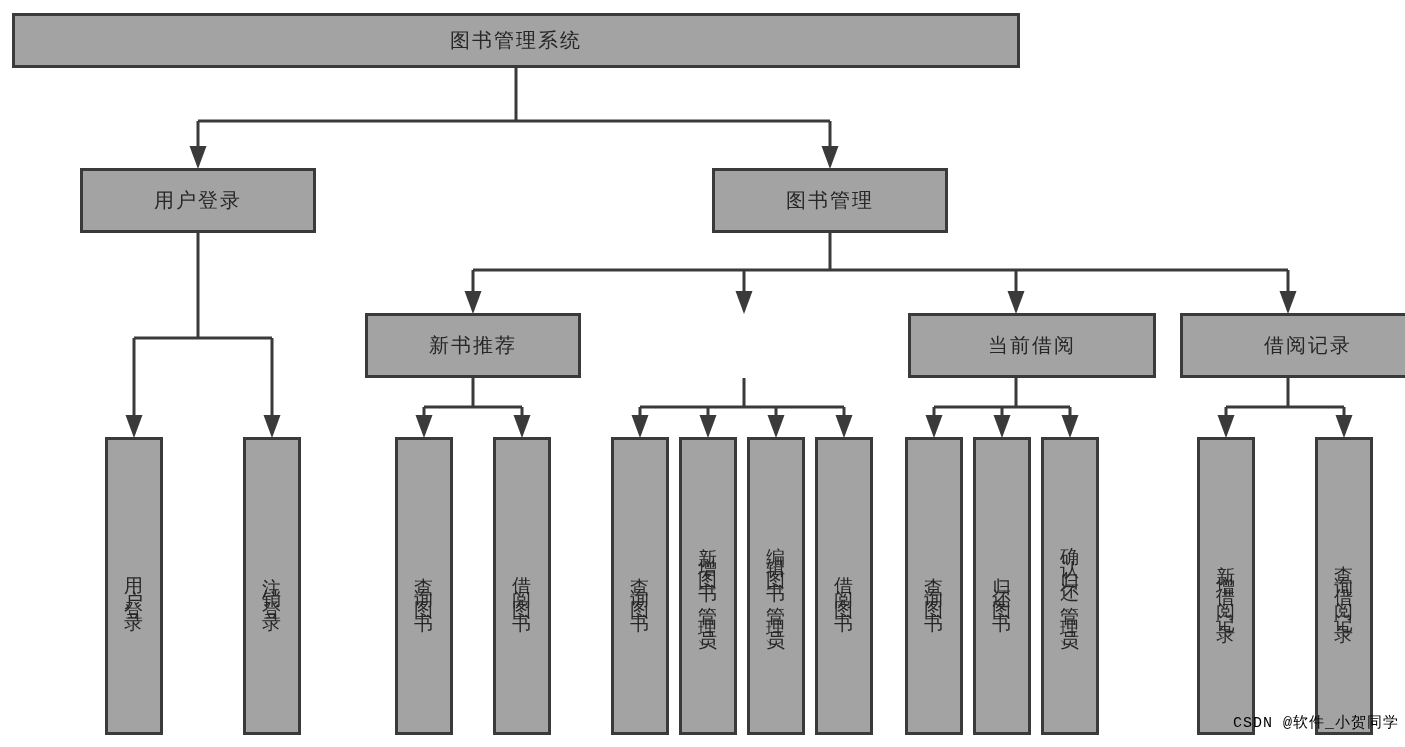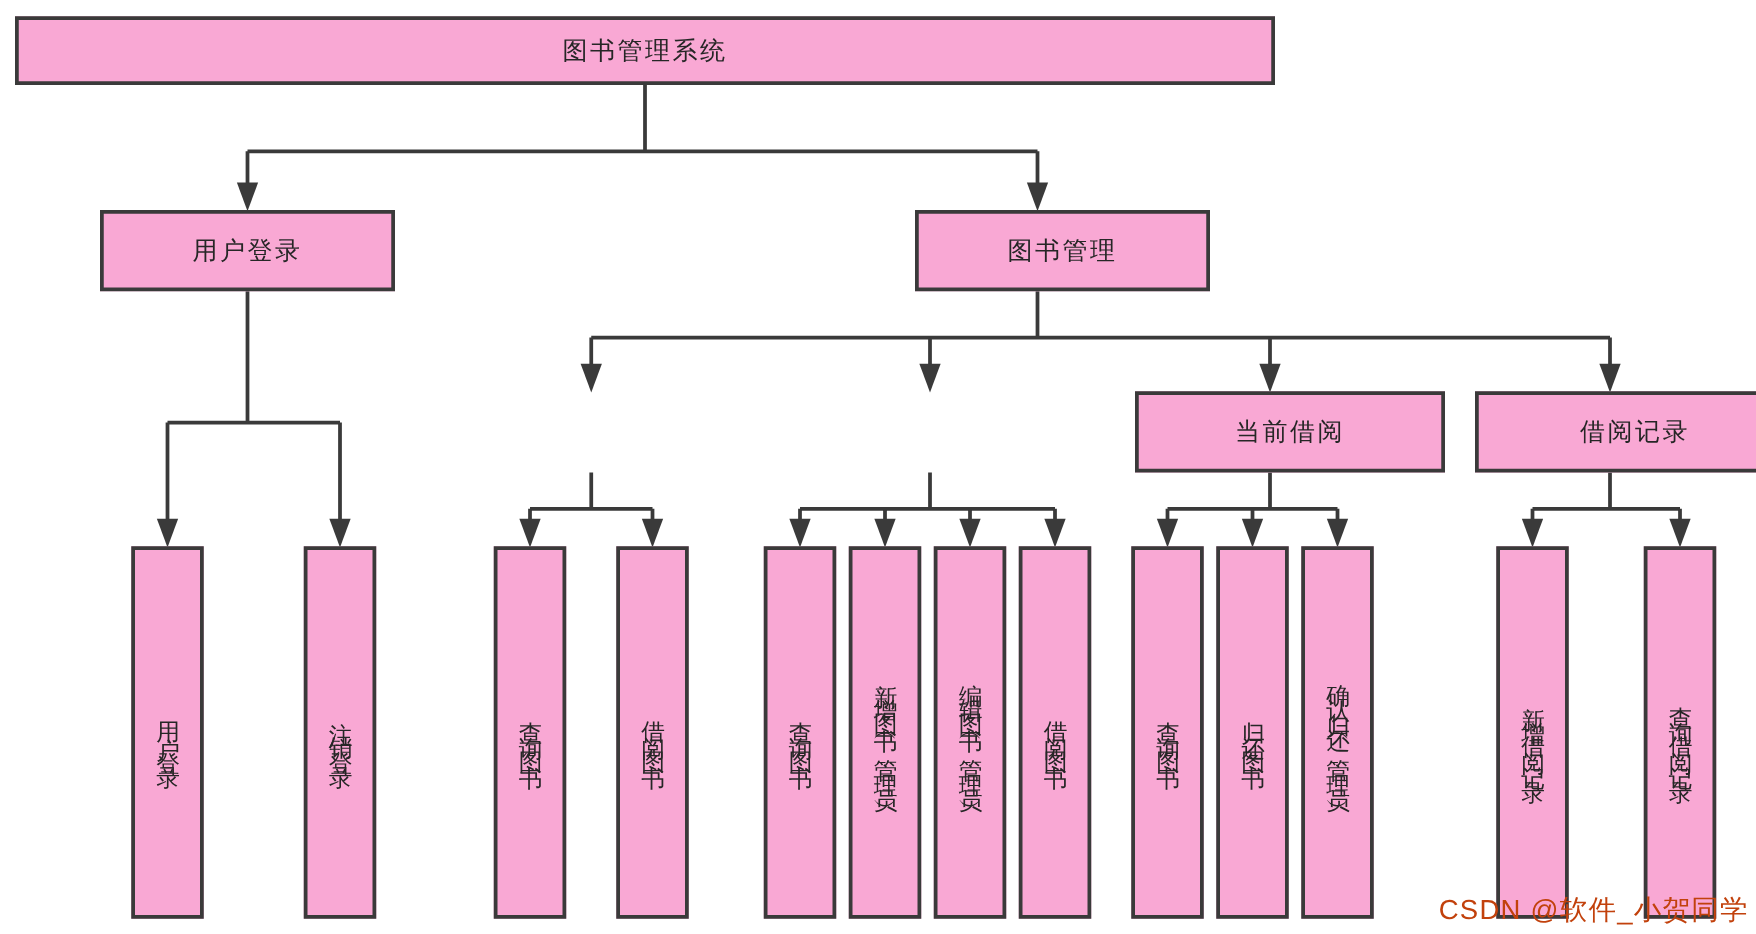--- a/index.html
+++ b/index.html
@@ -2,33 +2,33 @@
 <html><head>
 <meta charset="utf-8">
 <style>
   html,body{margin:0;padding:0;background:#ffffff;}
   #canvas{
     position:relative;width:1405px;height:747px;background:#ffffff;overflow:hidden;
     font-family:"Liberation Sans",sans-serif;
   }
   #wires{position:absolute;left:0;top:0;z-index:1;}
   .box{
-    position:absolute;box-sizing:border-box;background:#f9a8d4;
+    position:absolute;box-sizing:border-box;background:#a3a3a3;
     border:3px solid #3a3a3a;color:#262626;
     display:flex;align-items:center;justify-content:center;
     z-index:2;
   }
   .hbox{font-size:20px;letter-spacing:2px;white-space:nowrap;}
   .vbox{
     writing-mode:vertical-rl;text-orientation:mixed;
     font-size:19px;letter-spacing:12px;line-height:1;
   }
   .watermark{
-    position:absolute;z-index:5;color:#c2410c;font-size:22px;
-    letter-spacing:1px;white-space:nowrap;
+    position:absolute;z-index:5;color:#000000;font-size:15px;
+    letter-spacing:1px;white-space:nowrap;font-family:Liberation Mono, monospace;
   }
 </style>
 </head>
 <body>
 
 <div id="canvas">
 
   <svg id="wires" width="1405" height="747" viewBox="0 0 1405 747">
     <g stroke="#3a3a3a" stroke-width="3" fill="none">
       <path d="M516 68 V121 M198 121 H830 M198 121 V147 M830 121 V147"></path>
@@ -58,22 +58,23 @@
       <polygon points="1002,438 993.5,415 1010.5,415"></polygon>
       <polygon points="1070,438 1061.5,415 1078.5,415"></polygon>
       <polygon points="1226,438 1217.5,415 1234.5,415"></polygon>
       <polygon points="1344,438 1335.5,415 1352.5,415"></polygon>
     </g>
   </svg>
 
   <div class="box hbox" style="left:12px;top:13px;width:1008px;height:55px">图书管理系统</div>
 
   <div class="box hbox" style="left:80px;top:168px;width:236px;height:65px">用户登录</div>
-  <div class="box hbox" style="left:732px;top:168px;width:236px;height:65px">图书管理</div>
+  <div class="box hbox" style="left:712px;top:168px;width:236px;height:65px">图书管理</div>
 
+  <div class="box hbox" style="left:365px;top:313px;width:216px;height:65px">新书推荐</div>
   <div class="box hbox" style="left:908px;top:313px;width:248px;height:65px">当前借阅</div>
   <div class="box hbox" style="left:1180px;top:313px;width:256px;height:65px">借阅记录</div>
 
   <div class="box vbox" style="left:105px;top:437px;width:58px;height:298px">用户登录</div>
   <div class="box vbox" style="left:243px;top:437px;width:58px;height:298px">注销登录</div>
 
   <div class="box vbox" style="left:395px;top:437px;width:58px;height:298px">查询图书</div>
   <div class="box vbox" style="left:493px;top:437px;width:58px;height:298px">借阅图书</div>
 
   <div class="box vbox" style="left:611px;top:437px;width:58px;height:298px">查询图书</div>

